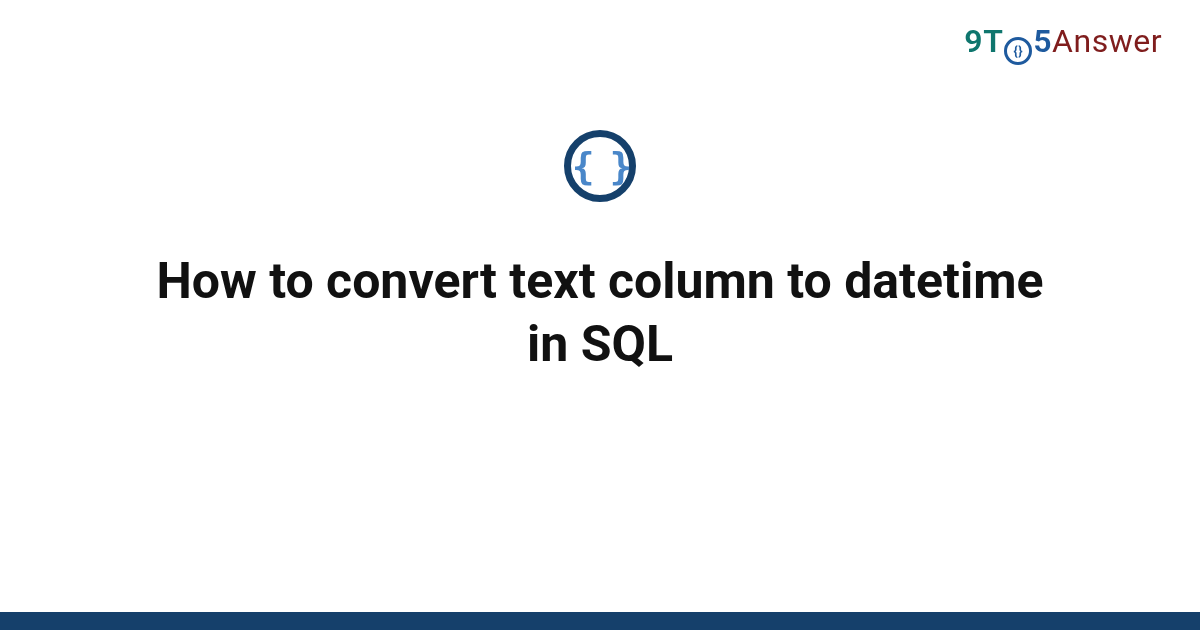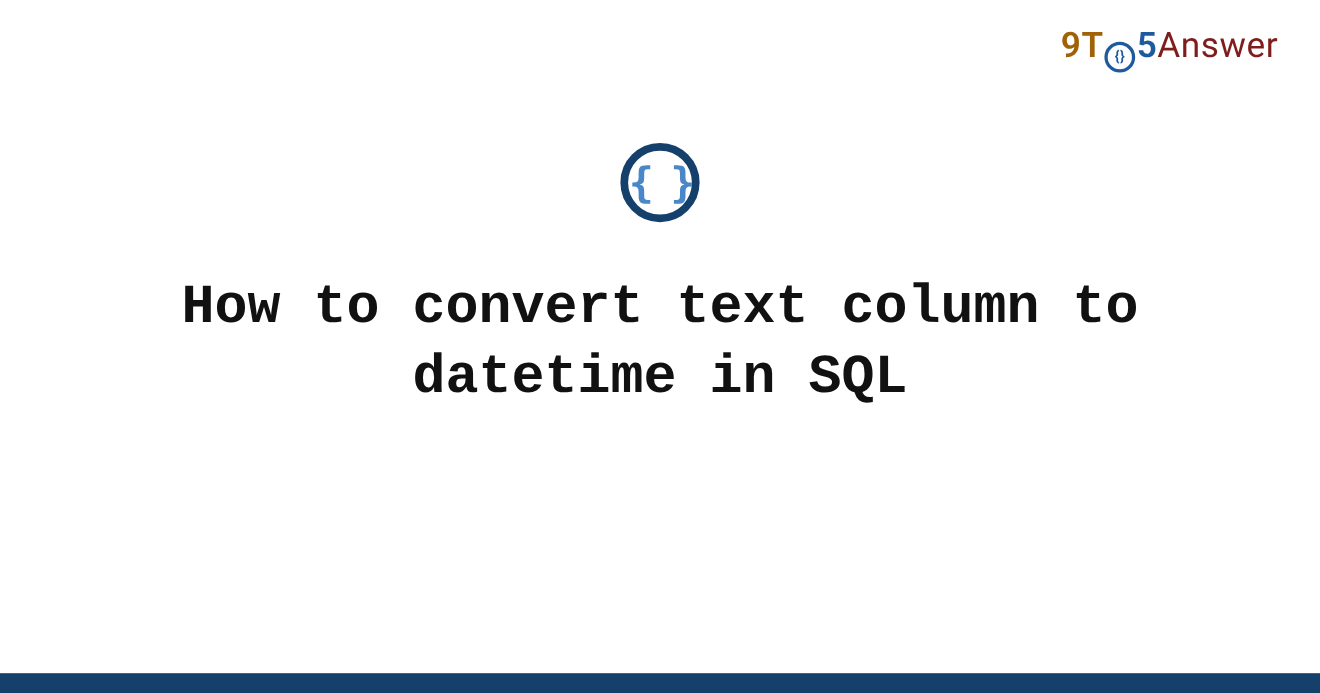--- a/index.html
+++ b/index.html
@@ -18,21 +18,21 @@
     .logo {
       position: absolute;
       top: 22px;
       right: 38px;
       font-size: 32px;
       font-weight: 500;
       letter-spacing: 0.5px;
       color: #1e5a9e;
     }
     .logo .nine-t {
-      color: #a16207;
+      color: #0f766e;
       font-weight: 600;
     }
     .logo .circle-o {
       display: inline-flex;
       align-items: center;
       justify-content: center;
       width: 28px;
       height: 28px;
       border: 3px solid #1e5a9e;
       border-radius: 50%;
@@ -78,21 +78,20 @@
       font-family: Consolas, Monaco, monospace;
     }
     .title {
       font-size: 50px;
       font-weight: 700;
       color: #111111;
       text-align: center;
       line-height: 1.25;
       max-width: 1000px;
       padding: 0 40px;
-      font-family: Liberation Mono, monospace;
     }
     .footer-bar {
       position: absolute;
       bottom: 0;
       left: 0;
       right: 0;
       height: 18px;
       background: #15406b;
     }
   </style>

